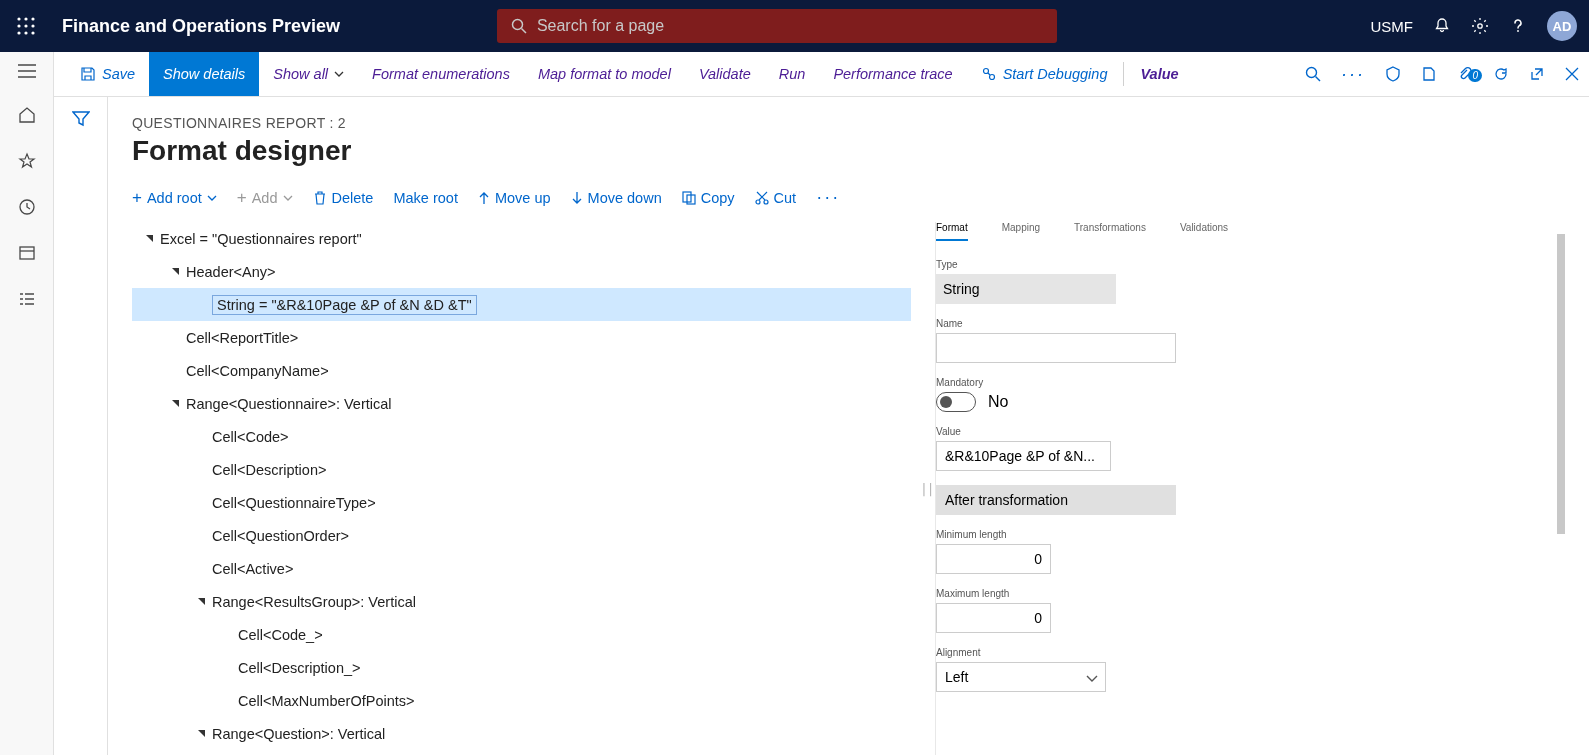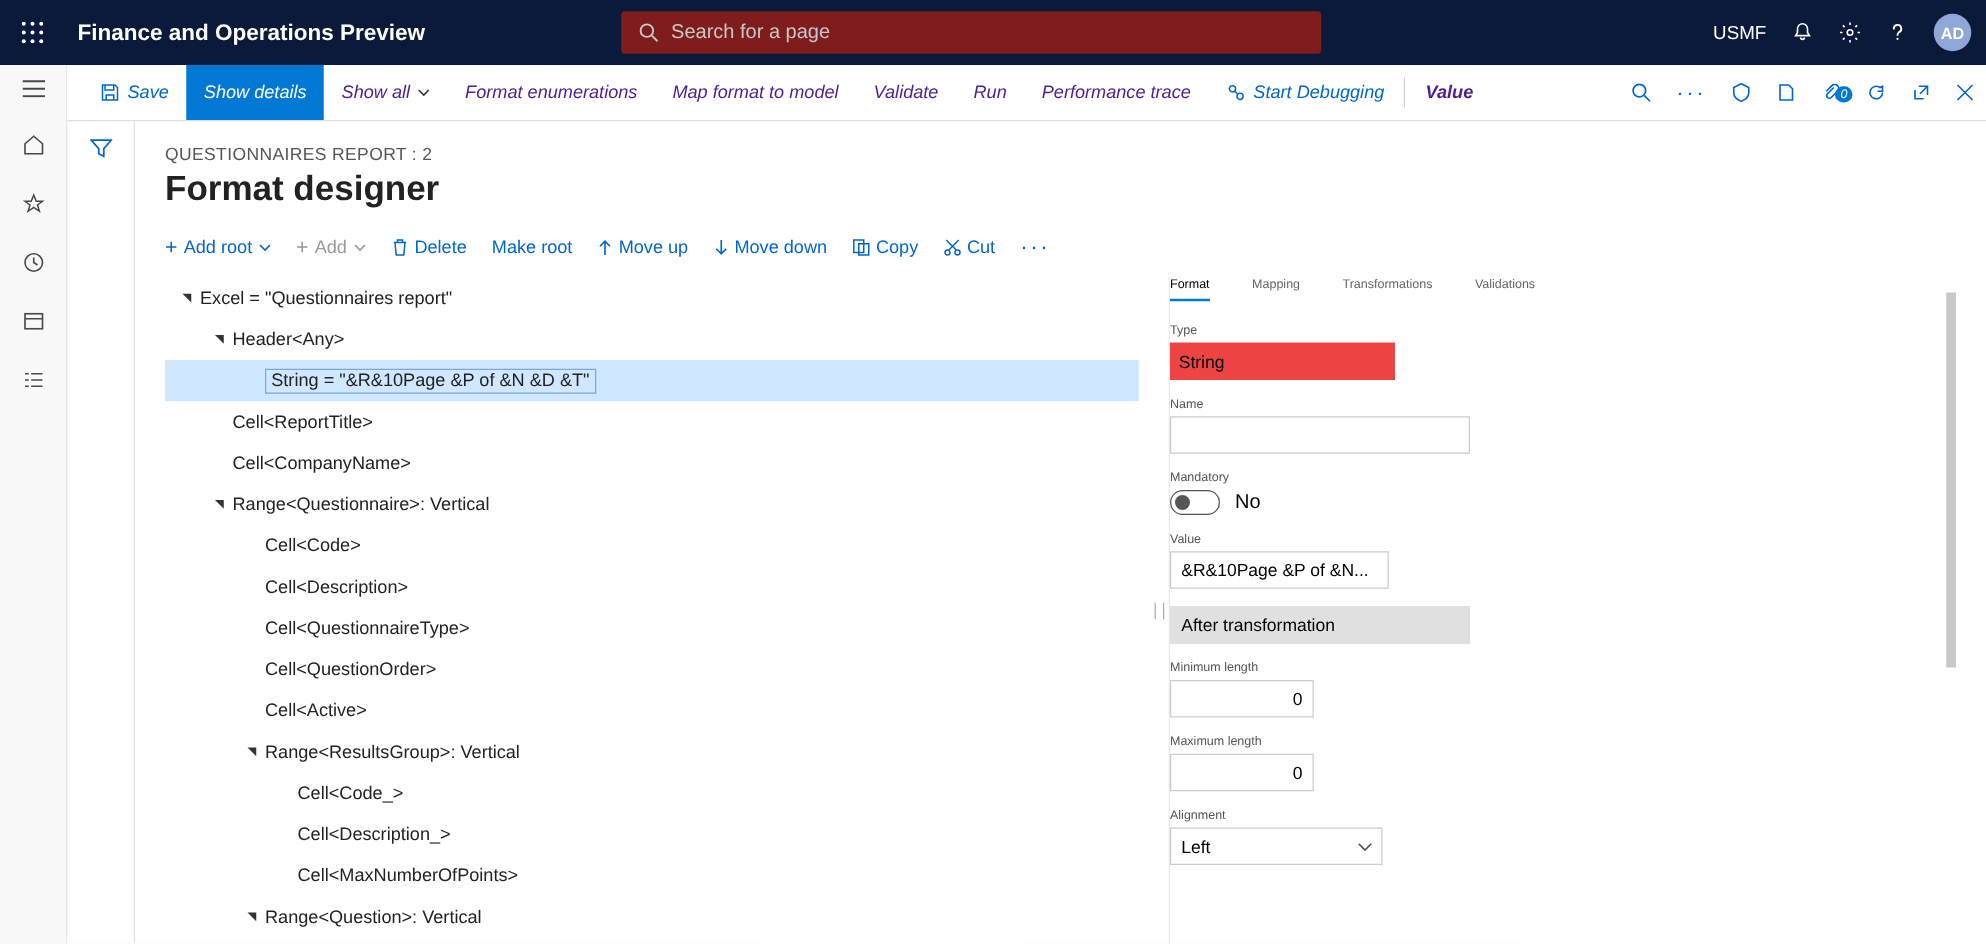--- a/index.html
+++ b/index.html
@@ -399,21 +399,21 @@
           <div class="propswrap">
             <div class="tabs">
               <span class="tab active">Format</span>
               <span class="tab">Mapping</span>
               <span class="tab">Transformations</span>
               <span class="tab">Validations</span>
             </div>
             <div class="props">
               <div class="field">
                 <div class="flabel">Type</div>
-                <div class="ftext readonly" style="width:180px;background:#ef4444;">String</div>
+                <div class="ftext readonly" style="width:180px;background:#e5e5e5;">String</div>
               </div>
               <div class="field">
                 <div class="flabel">Name</div>
                 <div class="ftext input"></div>
               </div>
               <div class="field">
                 <div class="flabel">Mandatory</div>
                 <div class="toggle">
                   <div class="switch"></div>
                   <span>No</span>

